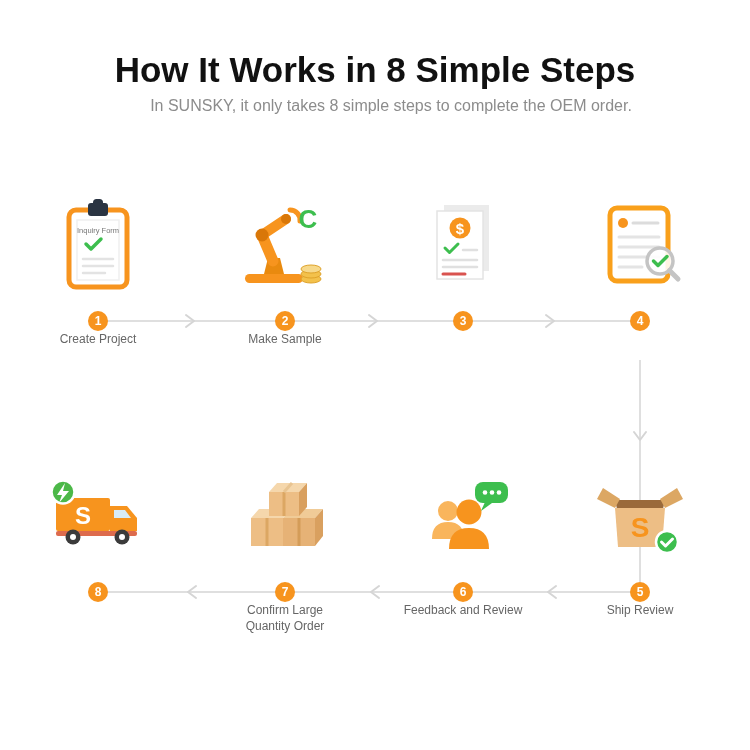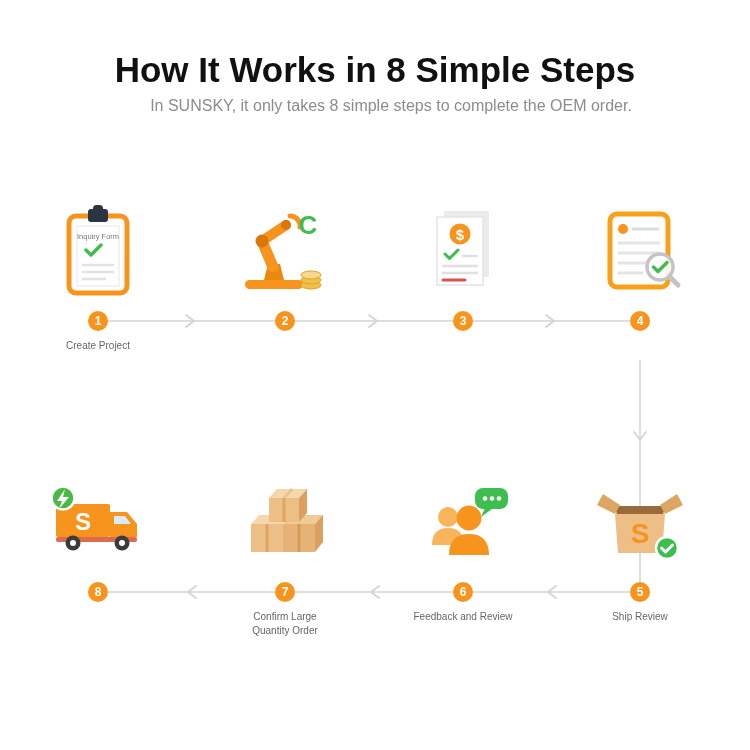--- a/index.html
+++ b/index.html
@@ -42,41 +42,40 @@
   .step {
     position: absolute;
     width: 190px;
     display: flex;
     flex-direction: column;
     align-items: center;
   }
   .icon-wrap {
     height: 106px;
     display: flex;
-    align-items: flex-end;
+    align-items: flex-start;
     justify-content: center;
   }
   .badge {
     margin-top: 10px;
     width: 20px; height: 20px;
     border-radius: 50%;
     background: var(--accent-orange, #F7941E);
     color: #ffffff;
     font-size: 12px;
     font-weight: 700;
     display: flex;
     align-items: center;
     justify-content: center;
     line-height: 1;
   }
   .label {
-    margin-top: 8px;
     width: 190px;
     text-align: center;
-    font-size: 10px;
+    font-size: 12px;
     line-height: 1.35;
     color: var(--label-gray, #666666);
     white-space: pre-line;
   }
   svg text { font-family: "Liberation Sans", sans-serif; }
 </style>
 </head>
 <body>
 
 <div class="page">
@@ -125,20 +124,21 @@
         <circle cx="27" cy="40" r="6.5" fill="#D97708"></circle>
         <circle cx="51" cy="24" r="5" fill="#D97708"></circle>
         <path d="M55 15 a10 10 0 0 1 10 11" stroke="#F7941E" stroke-width="5" fill="none" stroke-linecap="round"></path>
         <text x="73" y="33" font-size="26" font-weight="bold" text-anchor="middle" fill="#3DBE4E">C</text>
         <ellipse cx="76" cy="84" rx="10" ry="4" fill="#F3C14B" stroke="#DFA32B" stroke-width="1"></ellipse>
         <ellipse cx="76" cy="79" rx="10" ry="4" fill="#F3C14B" stroke="#DFA32B" stroke-width="1"></ellipse>
         <ellipse cx="76" cy="74" rx="10" ry="4" fill="#F7D98B" stroke="#DFA32B" stroke-width="1"></ellipse>
       </svg>
     </div>
     <div class="badge">2</div>
+    <div class="label">Make Sample</div>
   </div>
 
   <div class="step" style="left:368px; top:195px;">
     <div class="icon-wrap">
       <svg width="100" height="100" viewBox="0 0 100 100">
         <rect x="31" y="10" width="45" height="66" fill="#EBEBEB"></rect>
         <rect x="24" y="16" width="46" height="68" fill="#ffffff" stroke="#E4E4E4" stroke-width="1.5"></rect>
         <circle cx="47" cy="33" r="10.5" fill="#F7941E"></circle>
         <text x="47" y="38.5" font-size="15" font-weight="bold" text-anchor="middle" fill="#ffffff">$</text>
         <path d="M32 53 l4.5 4.5 l8.5 -8.5" stroke="#3DBE4E" stroke-width="3" fill="none" stroke-linecap="round" stroke-linejoin="round"></path>

